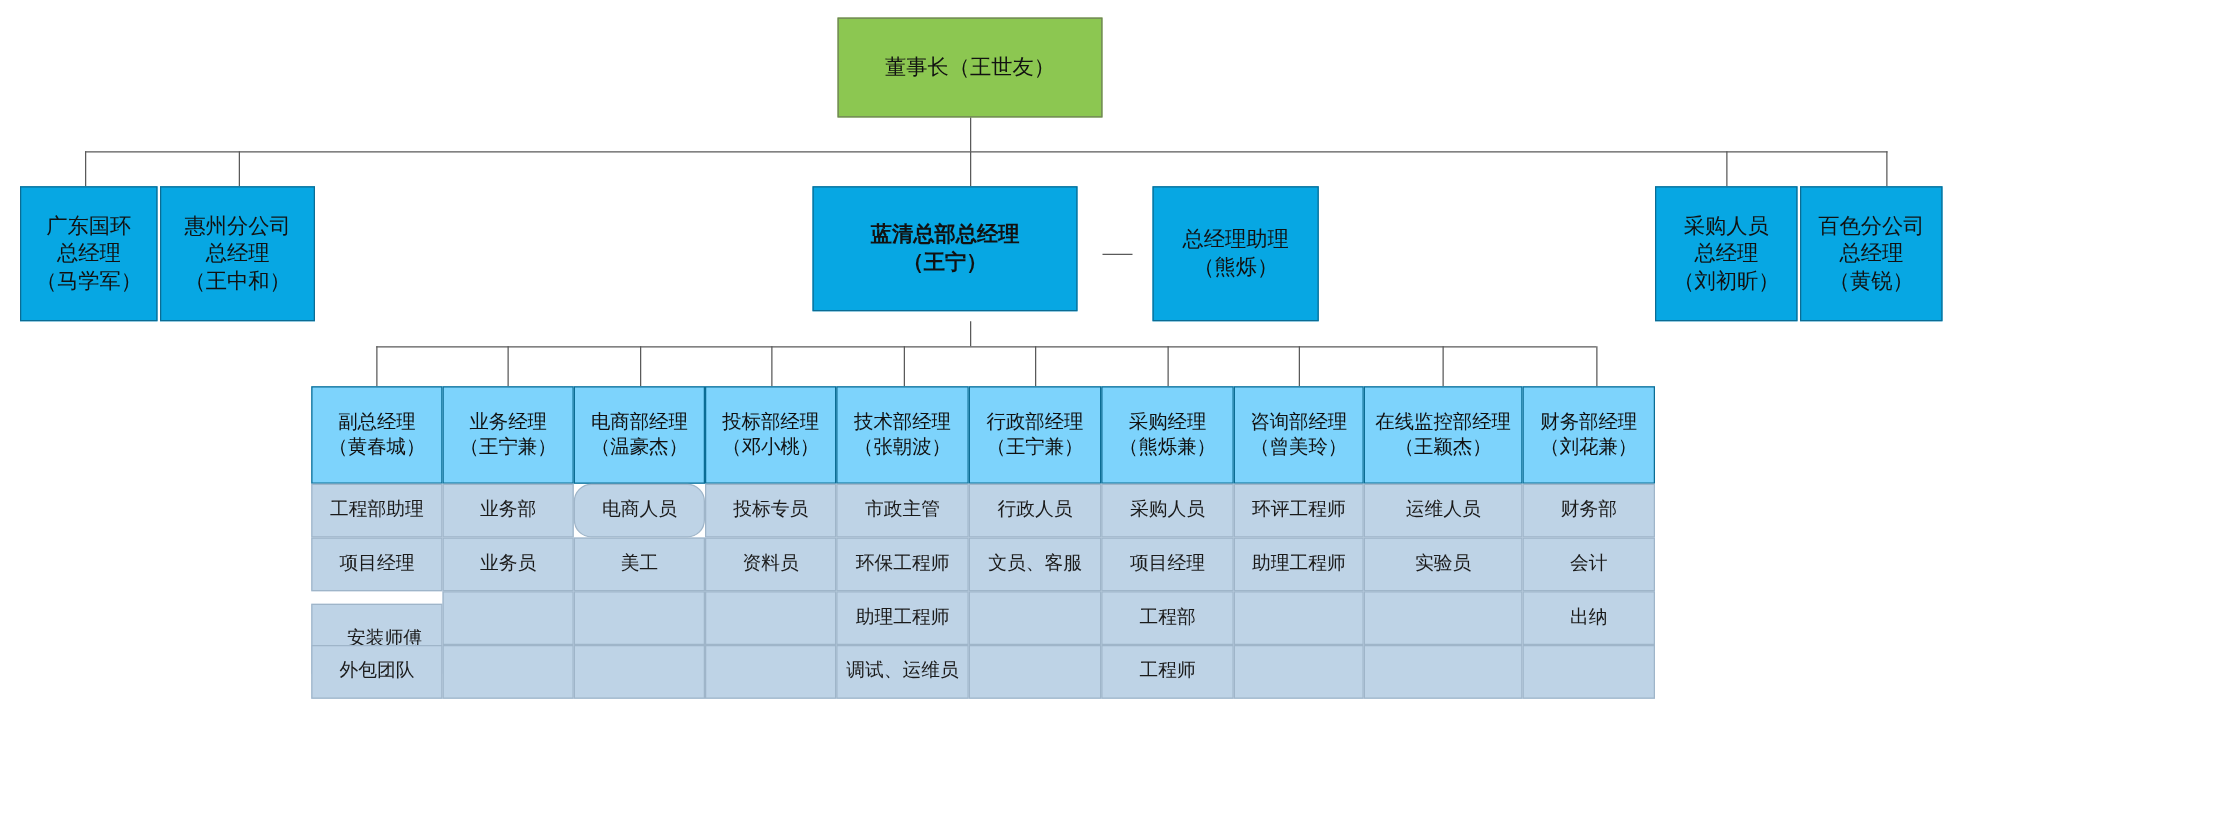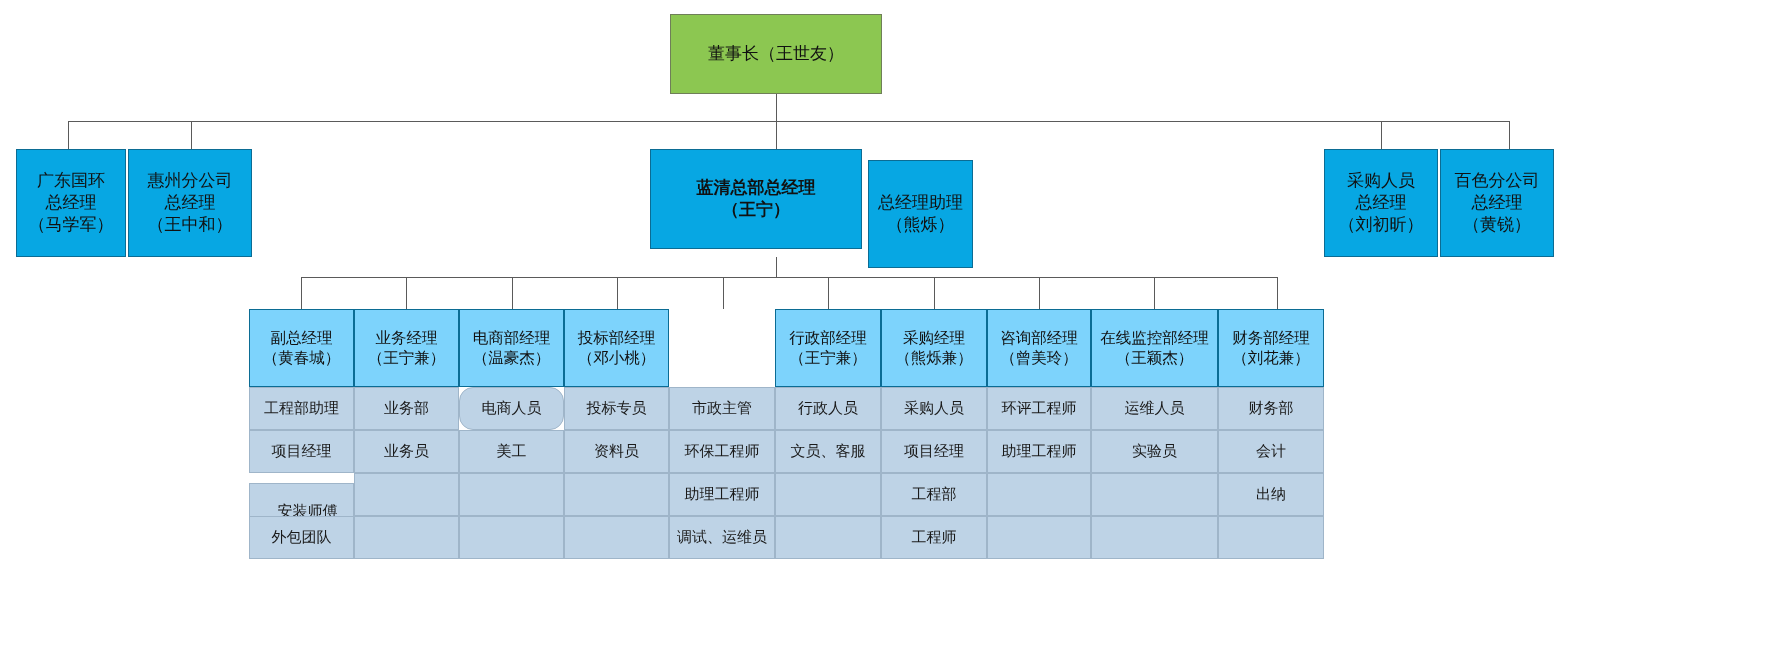--- a/index.html
+++ b/index.html
@@ -97,21 +97,21 @@
 
   <div class="node blue" style="left:128px; top:149px; width:124px; height:108px;">惠州分公司
 总经理
 （王中和）</div>
 
   <div class="node blue" style="left:650px; top:149px; width:212px; height:100px;font-weight:bold;">蓝清总部总经理
 （王宁）</div>
 
   <div class="conn h" style="left:882px; top:203px; width:24px; height:1px;"></div>
 
-  <div class="node blue" style="left:868px; top:149px; width:105px; height:108px;margin-top:11px;">总经理助理
+  <div class="node blue" style="left:922px; top:149px; width:133px; height:108px;">总经理助理
 （熊烁）</div>
 
   <div class="node blue" style="left:1324px; top:149px; width:114px; height:108px;">采购人员
 总经理
 （刘初昕）</div>
 
   <div class="node blue" style="left:1440px; top:149px; width:114px; height:108px;">百色分公司
 总经理
 （黄锐）</div>
 
@@ -130,20 +130,22 @@
   <div class="conn v" style="left:1277px; top:277px; width:1px; height:32px;"></div>
 
   <div class="hdr" style="left:249px; top:309px; width:105px; height:78px;">副总经理
 （黄春城）</div>
   <div class="hdr" style="left:354px; top:309px; width:105px; height:78px;">业务经理
 （王宁兼）</div>
   <div class="hdr" style="left:459px; top:309px; width:105px; height:78px;">电商部经理
 （温豪杰）</div>
   <div class="hdr" style="left:564px; top:309px; width:105px; height:78px;">投标部经理
 （邓小桃）</div>
+  <div class="hdr" style="left:669px; top:309px; width:106px; height:78px;">技术部经理
+（张朝波）</div>
   <div class="hdr" style="left:775px; top:309px; width:106px; height:78px;">行政部经理
 （王宁兼）</div>
   <div class="hdr" style="left:881px; top:309px; width:106px; height:78px;">采购经理
 （熊烁兼）</div>
   <div class="hdr" style="left:987px; top:309px; width:104px; height:78px;">咨询部经理
 （曾美玲）</div>
   <div class="hdr" style="left:1091px; top:309px; width:127px; height:78px;">在线监控部经理
 （王颖杰）</div>
   <div class="hdr" style="left:1218px; top:309px; width:106px; height:78px;">财务部经理
 （刘花兼）</div>

